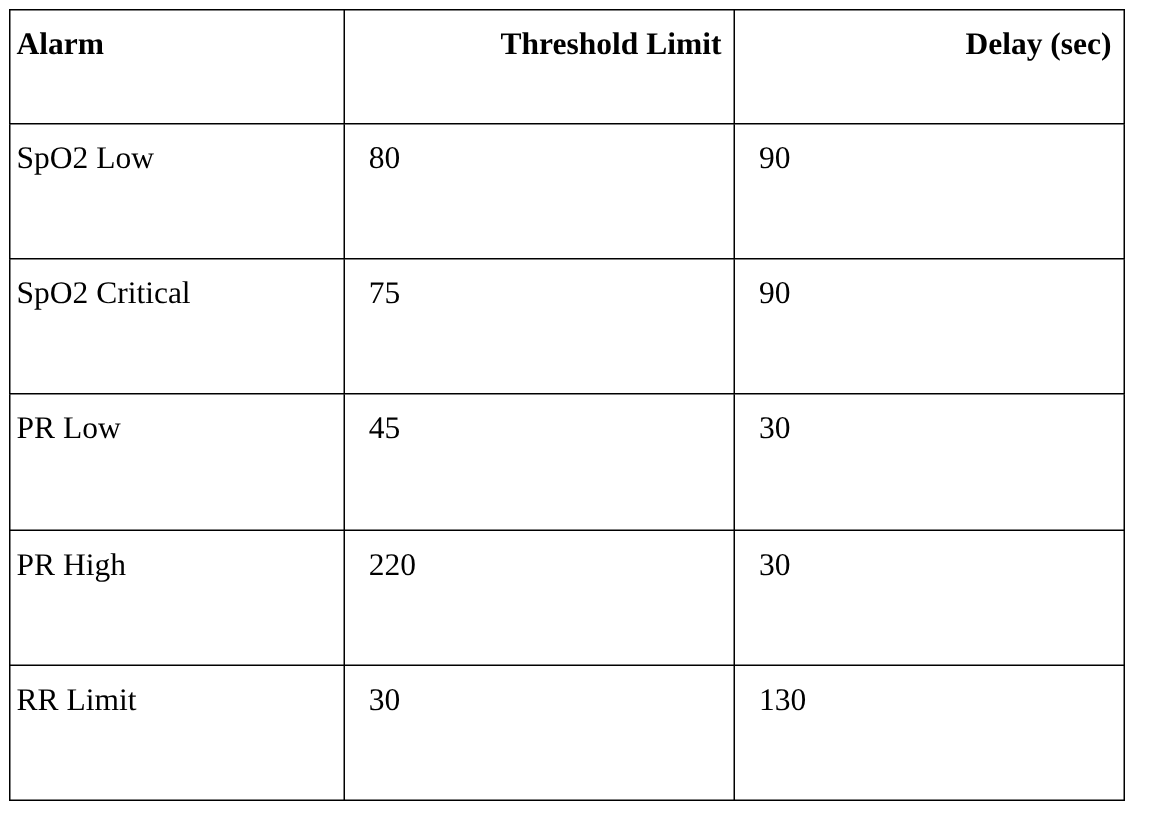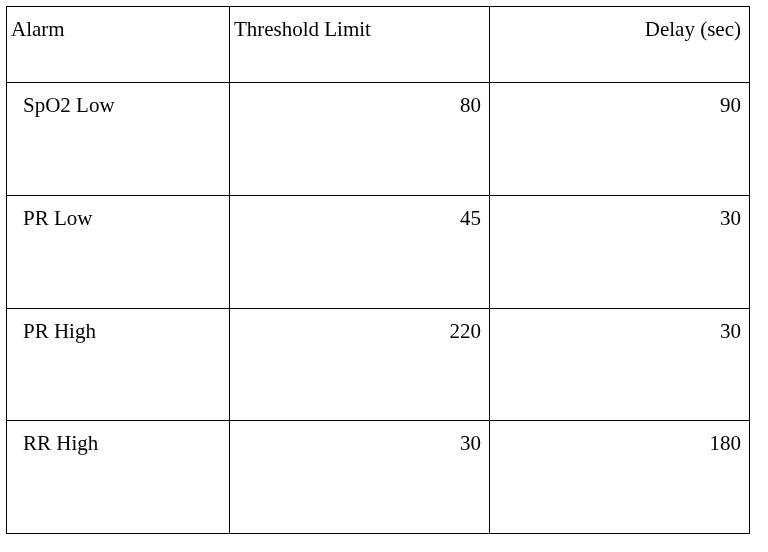--- a/index.html
+++ b/index.html
@@ -21,42 +21,42 @@
       width: 100%;
       height: 100%;
     }
     th, td {
       border: 1.5px solid #000;
       padding: 10px 8px 10px 4px;
       vertical-align: top;
       height: 76px;
     }
     th {
-      font-weight: normal;
+      font-weight: bold;
       text-align: left;
     }
     th.col-alarm {
       width: 30%;
       text-align: left;
       padding-left: 4px;
     }
     th.col-threshold {
       width: 35%;
-      text-align: left;
+      text-align: right;
     }
     th.col-delay {
       width: 35%;
       text-align: right;
     }
     td.alarm-cell {
       text-align: left;
-      padding-left: 16px;
+      padding-left: 4px;
     }
     td.num-cell {
-      text-align: right;
+      text-align: left;
       padding-left: 16px;
     }
   </style>
 </head>
 <body>
 
 <table>
   <thead>
     <tr>
       <th class="col-alarm">Alarm</th>
@@ -64,28 +64,33 @@
       <th class="col-delay">Delay (sec)</th>
     </tr>
   </thead>
   <tbody>
     <tr>
       <td class="alarm-cell">SpO2 Low</td>
       <td class="num-cell">80</td>
       <td class="num-cell">90</td>
     </tr>
     <tr>
+      <td class="alarm-cell">SpO2 Critical</td>
+      <td class="num-cell">75</td>
+      <td class="num-cell">90</td>
+    </tr>
+    <tr>
       <td class="alarm-cell">PR Low</td>
       <td class="num-cell">45</td>
       <td class="num-cell">30</td>
     </tr>
     <tr>
       <td class="alarm-cell">PR High</td>
       <td class="num-cell">220</td>
       <td class="num-cell">30</td>
     </tr>
     <tr>
-      <td class="alarm-cell">RR High</td>
+      <td class="alarm-cell">RR Limit</td>
       <td class="num-cell">30</td>
-      <td class="num-cell">180</td>
+      <td class="num-cell">130</td>
     </tr>
   </tbody>
 </table>
 
 </body></html>

